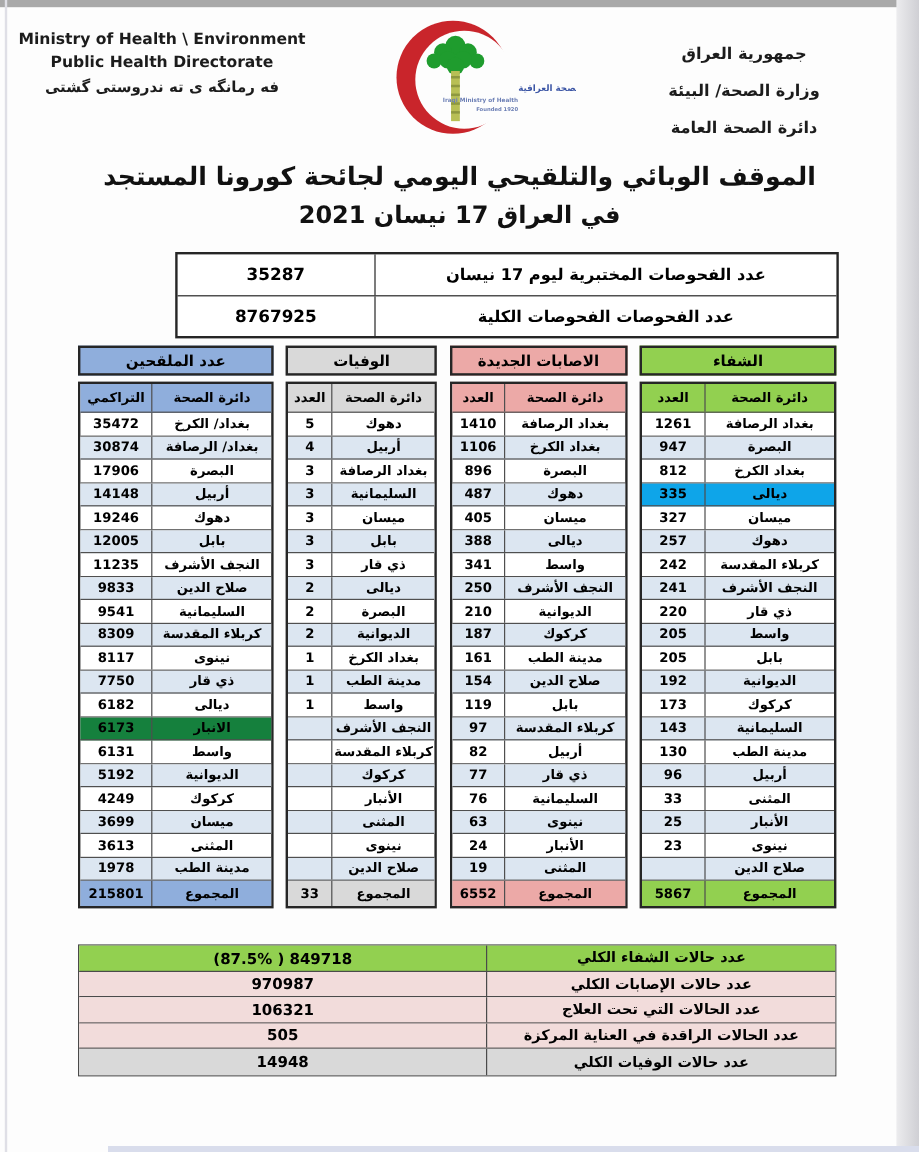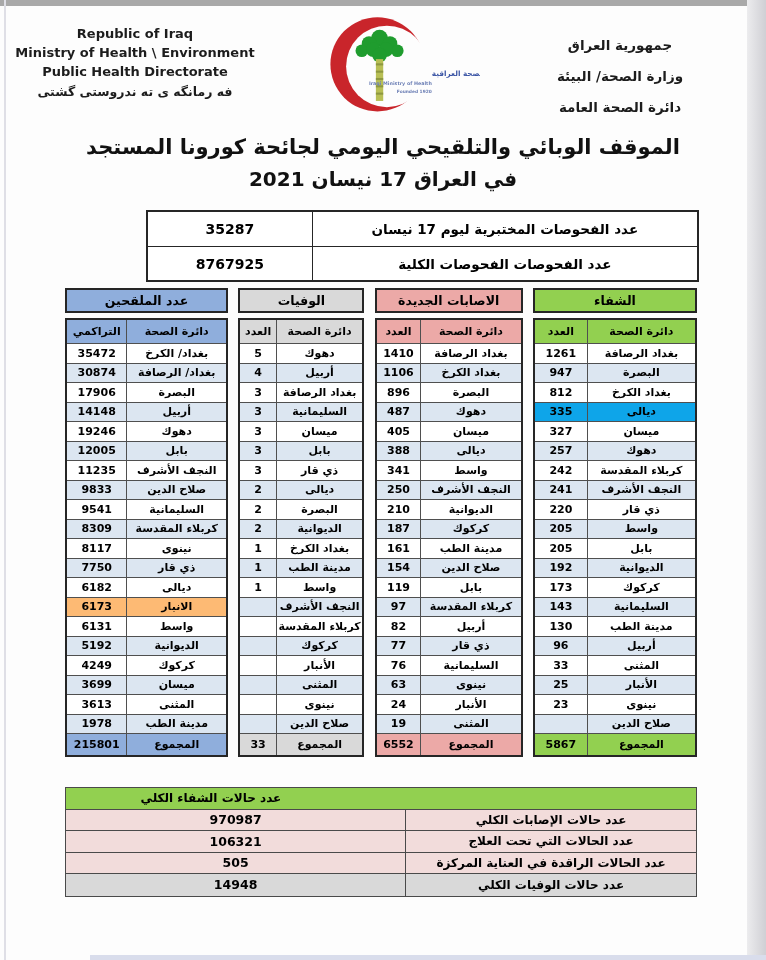--- a/index.html
+++ b/index.html
@@ -65,21 +65,20 @@
 <body>
 
 <div class="page">
 
   <div class="edge-top"></div>
   <div class="edge-right"></div>
   <div class="edge-left"></div>
   <div class="edge-bottom"></div>
 
   <div class="hdr-en">
-    <div>Republic of Iraq</div>
     <div>Ministry of Health \ Environment</div>
     <div>Public Health Directorate</div>
     <span class="kurdish">فه رمانگه ى ته ندروستى گشتى</span>
   </div>
 
   <div class="logo">
     <svg viewBox="0 0 120 110" width="180" height="115">
       <g>
         <circle cx="48" cy="52" r="45" fill="#c9252b"></circle>
         <circle cx="57" cy="54" r="39" fill="#fdfdfd"></circle>
@@ -185,21 +184,21 @@
             <div class="t-cell t-name" style="width: 62%;">نينوى</div>
           </div>
           <div class="t-row" style="background: rgb(220, 230, 241);">
             <div class="t-cell t-val" style="width: 38%;">7750</div>
             <div class="t-cell t-name" style="width: 62%;">ذي قار</div>
           </div>
           <div class="t-row">
             <div class="t-cell t-val" style="width: 38%;">6182</div>
             <div class="t-cell t-name" style="width: 62%;">ديالى</div>
           </div>
-          <div class="t-row" style="background: #fdba74;">
+          <div class="t-row" style="background: #15803d;">
             <div class="t-cell t-val" style="width: 38%;">6173</div>
             <div class="t-cell t-name" style="width: 62%;">الانبار</div>
           </div>
           <div class="t-row">
             <div class="t-cell t-val" style="width: 38%;">6131</div>
             <div class="t-cell t-name" style="width: 62%;">واسط</div>
           </div>
           <div class="t-row" style="background: rgb(220, 230, 241);">
             <div class="t-cell t-val" style="width: 38%;">5192</div>
             <div class="t-cell t-name" style="width: 62%;">الديوانية</div>
@@ -502,20 +501,21 @@
           <div class="t-row t-total" style="background: rgb(146, 208, 80);">
             <div class="t-cell t-val" style="width: 33%;">5867</div>
             <div class="t-cell t-name" style="width: 67%;">المجموع</div>
           </div>
         </div>
       </section>
   </div>
 
   <div class="summary">
       <div class="sum-row" style="background: rgb(146, 208, 80);">
+        <div class="sum-val">(87.5% )   849718</div>
         <div class="sum-label">عدد حالات الشفاء الكلي</div>
       </div>
       <div class="sum-row" style="background: rgb(242, 220, 219);">
         <div class="sum-val">970987</div>
         <div class="sum-label">عدد حالات الإصابات الكلي</div>
       </div>
       <div class="sum-row" style="background: rgb(242, 220, 219);">
         <div class="sum-val">106321</div>
         <div class="sum-label">عدد الحالات التي تحت العلاج</div>
       </div>

